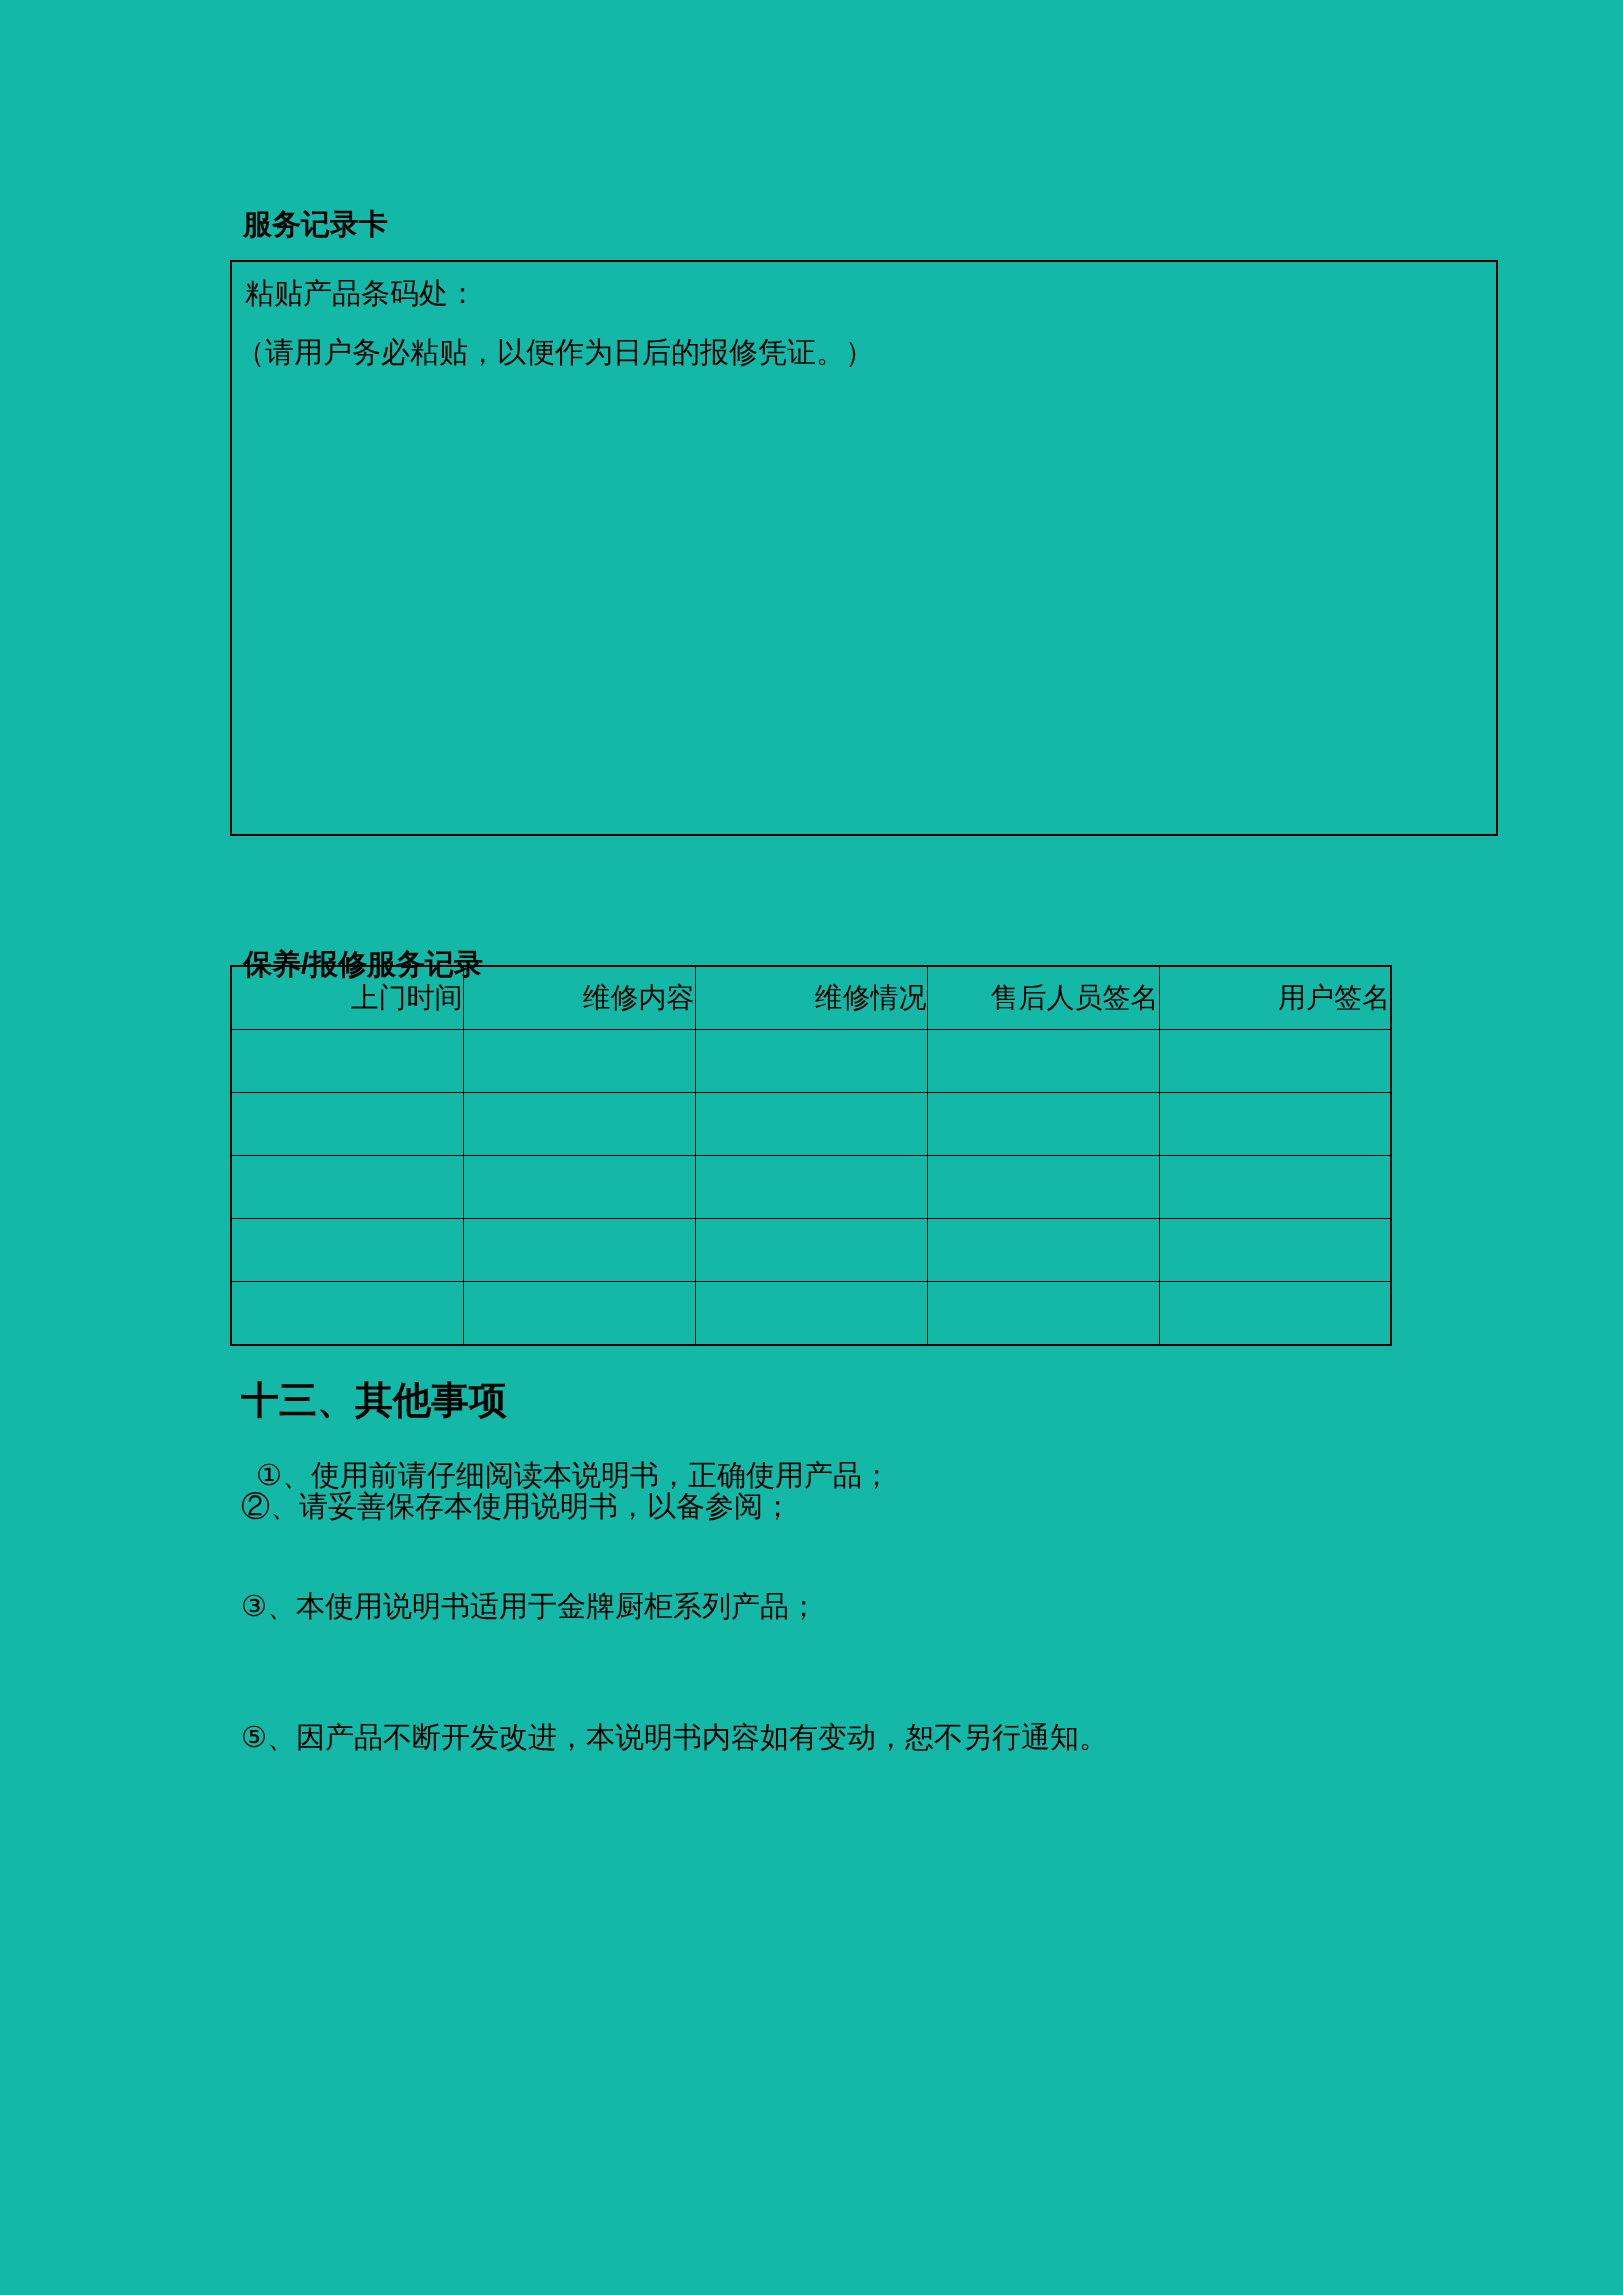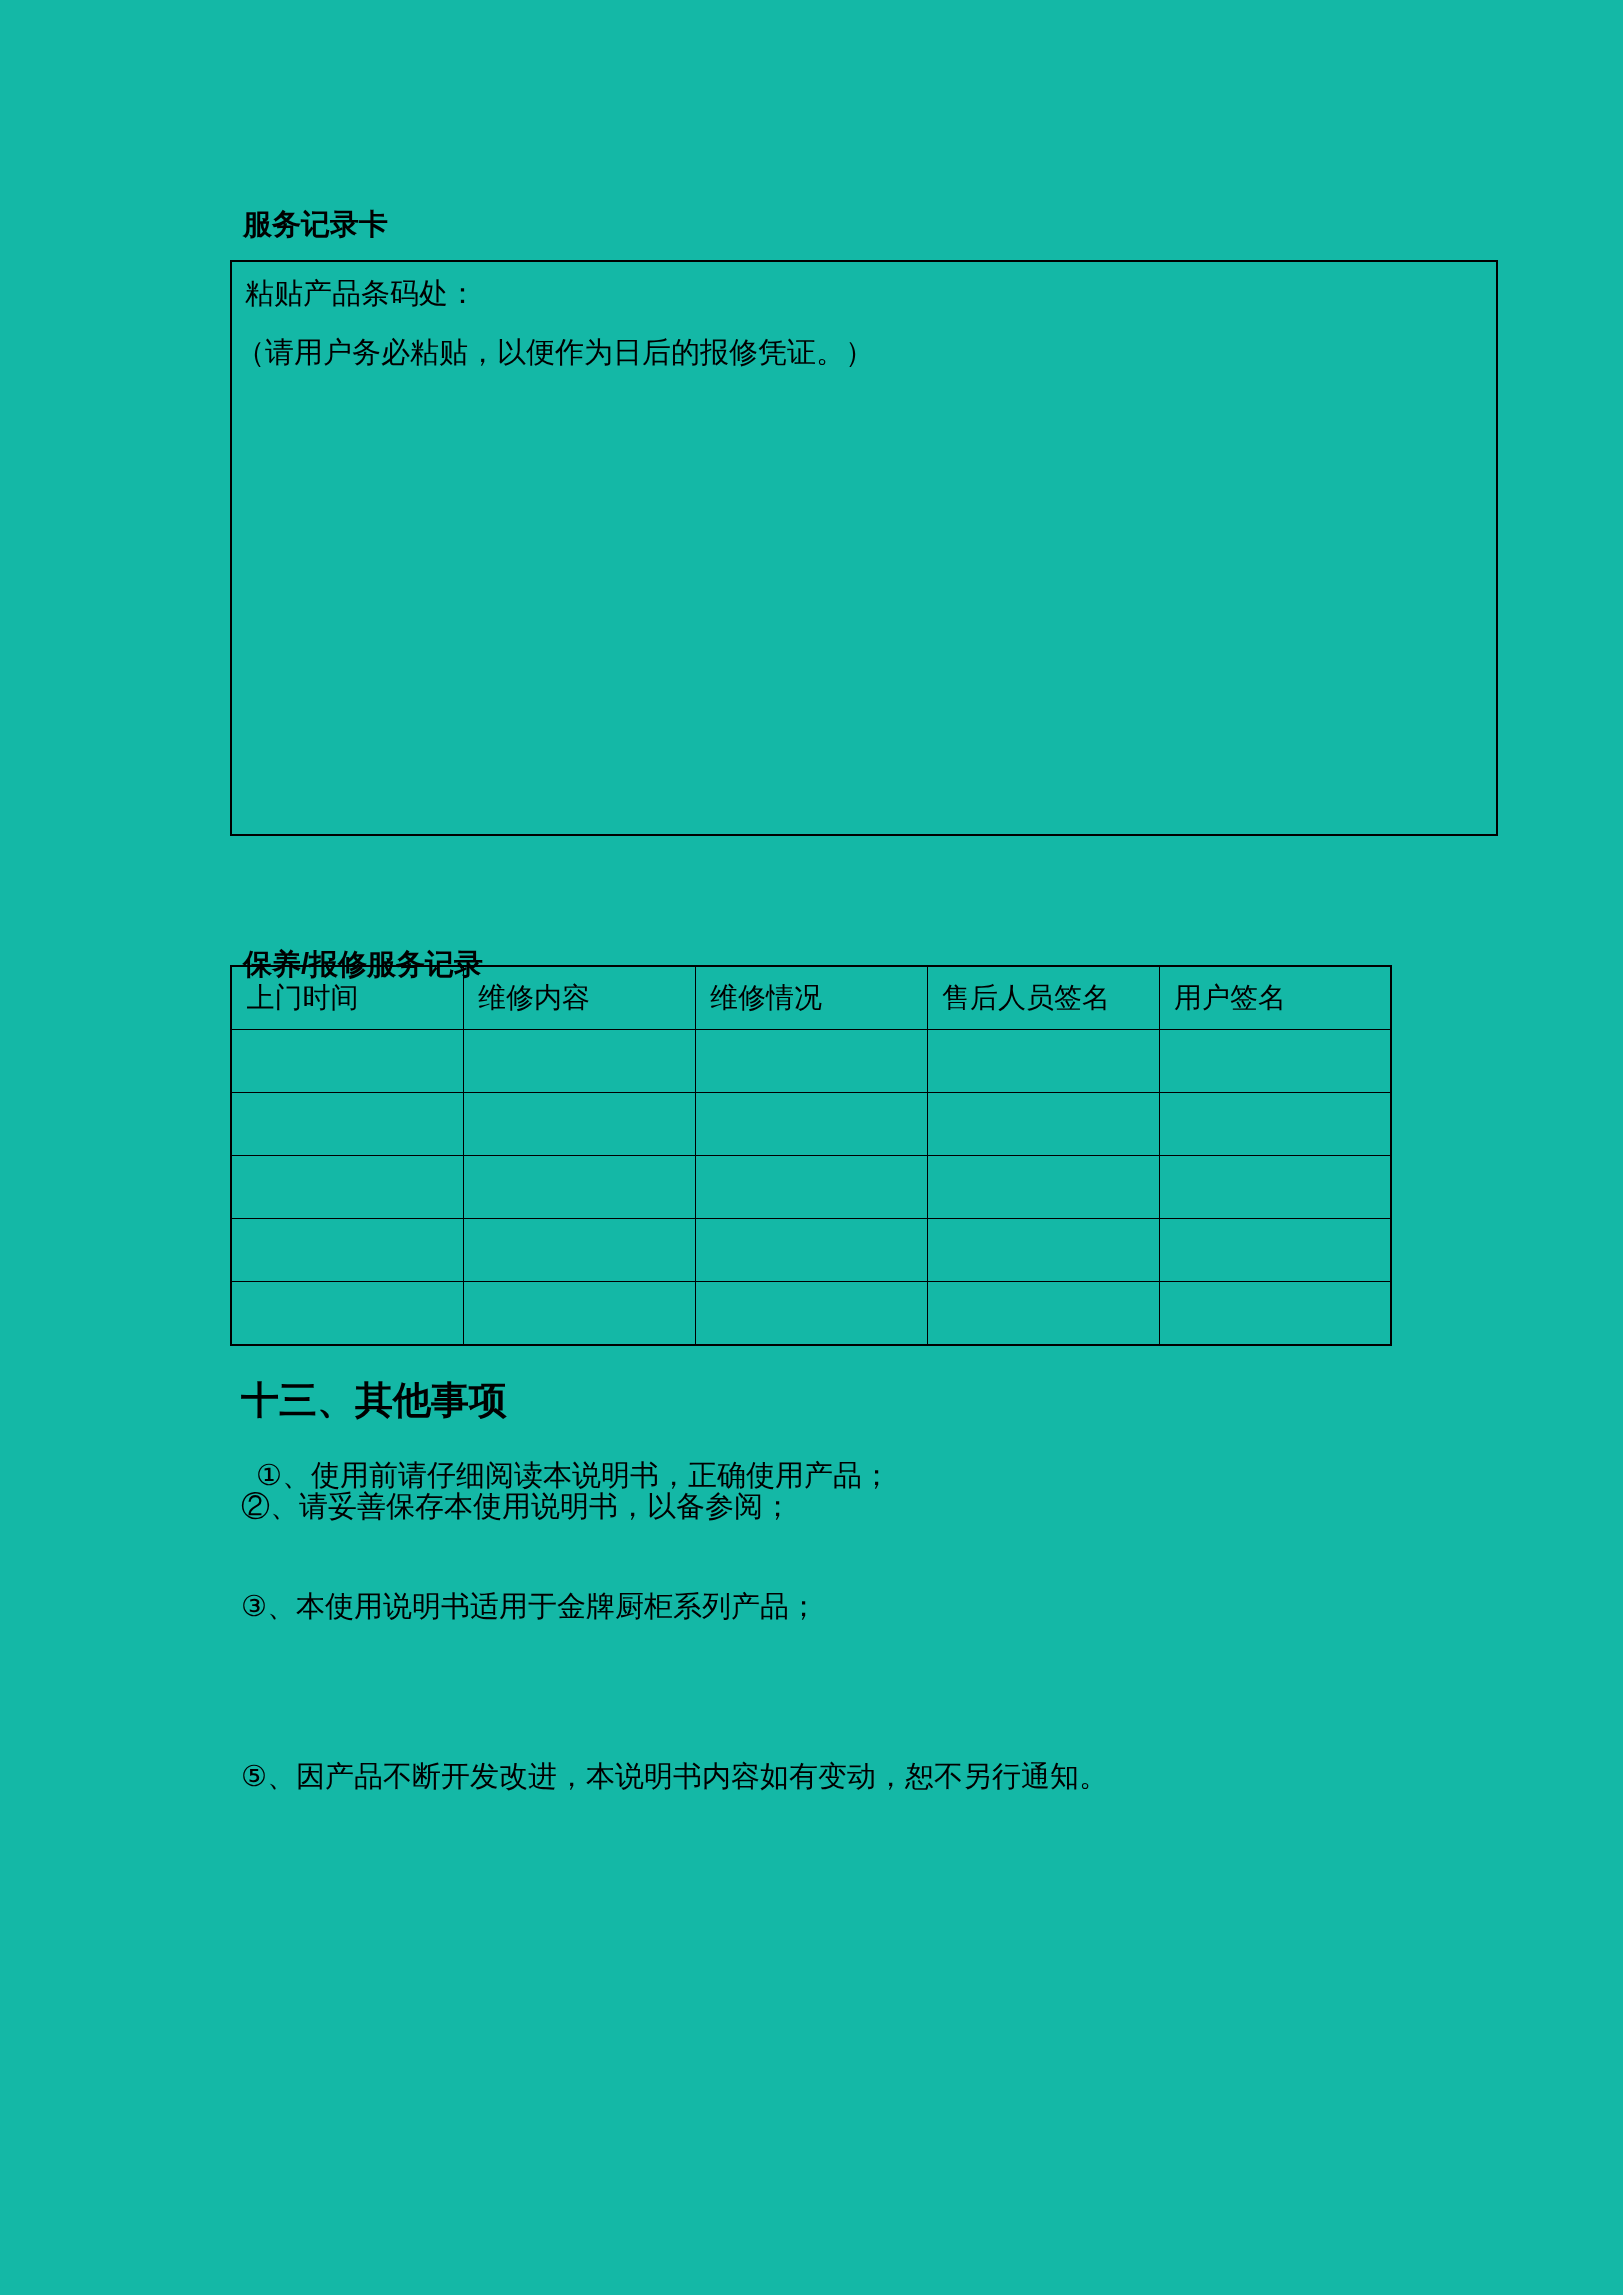--- a/index.html
+++ b/index.html
@@ -58,21 +58,21 @@
     table-layout: fixed;
     border: 2px solid #000000;
   }
   .record-table th,
   .record-table td {
     border: 1.3px solid #000000;
     height: 62px;
     padding: 0 0 0 14.4px;
     font-size: 28px;
     font-weight: normal;
-    text-align: left;
+    text-align: right;
     vertical-align: middle;
     overflow: hidden;
     white-space: nowrap;
   }
 
   
   .heading-lg {
     position: absolute;
     left: 241px;
     top: 1379px;
@@ -87,21 +87,21 @@
     position: absolute;
     left: 241px;
     font-size: 29px;
     line-height: 1.2;
     white-space: nowrap;
   }
   #item-1 { top: 1458px; margin-left: 15px; }
   #item-2 { top: 1492px; font-family: Liberation Mono, monospace; }
   #item-3 { top: 1589px; }
   #item-4 { top: 1654px; }
-  #item-5 { top: 1720px; margin-top: 39px; }
+  #item-5 { top: 1720px; }
 </style>
 </head>
 <body>
 
 <div class="page">
 
   <div class="heading-sm" id="title-service-card">服务记录卡</div>
 
   <div class="barcode-box">
     <div class="box-line line1">粘贴产品条码处：</div>

